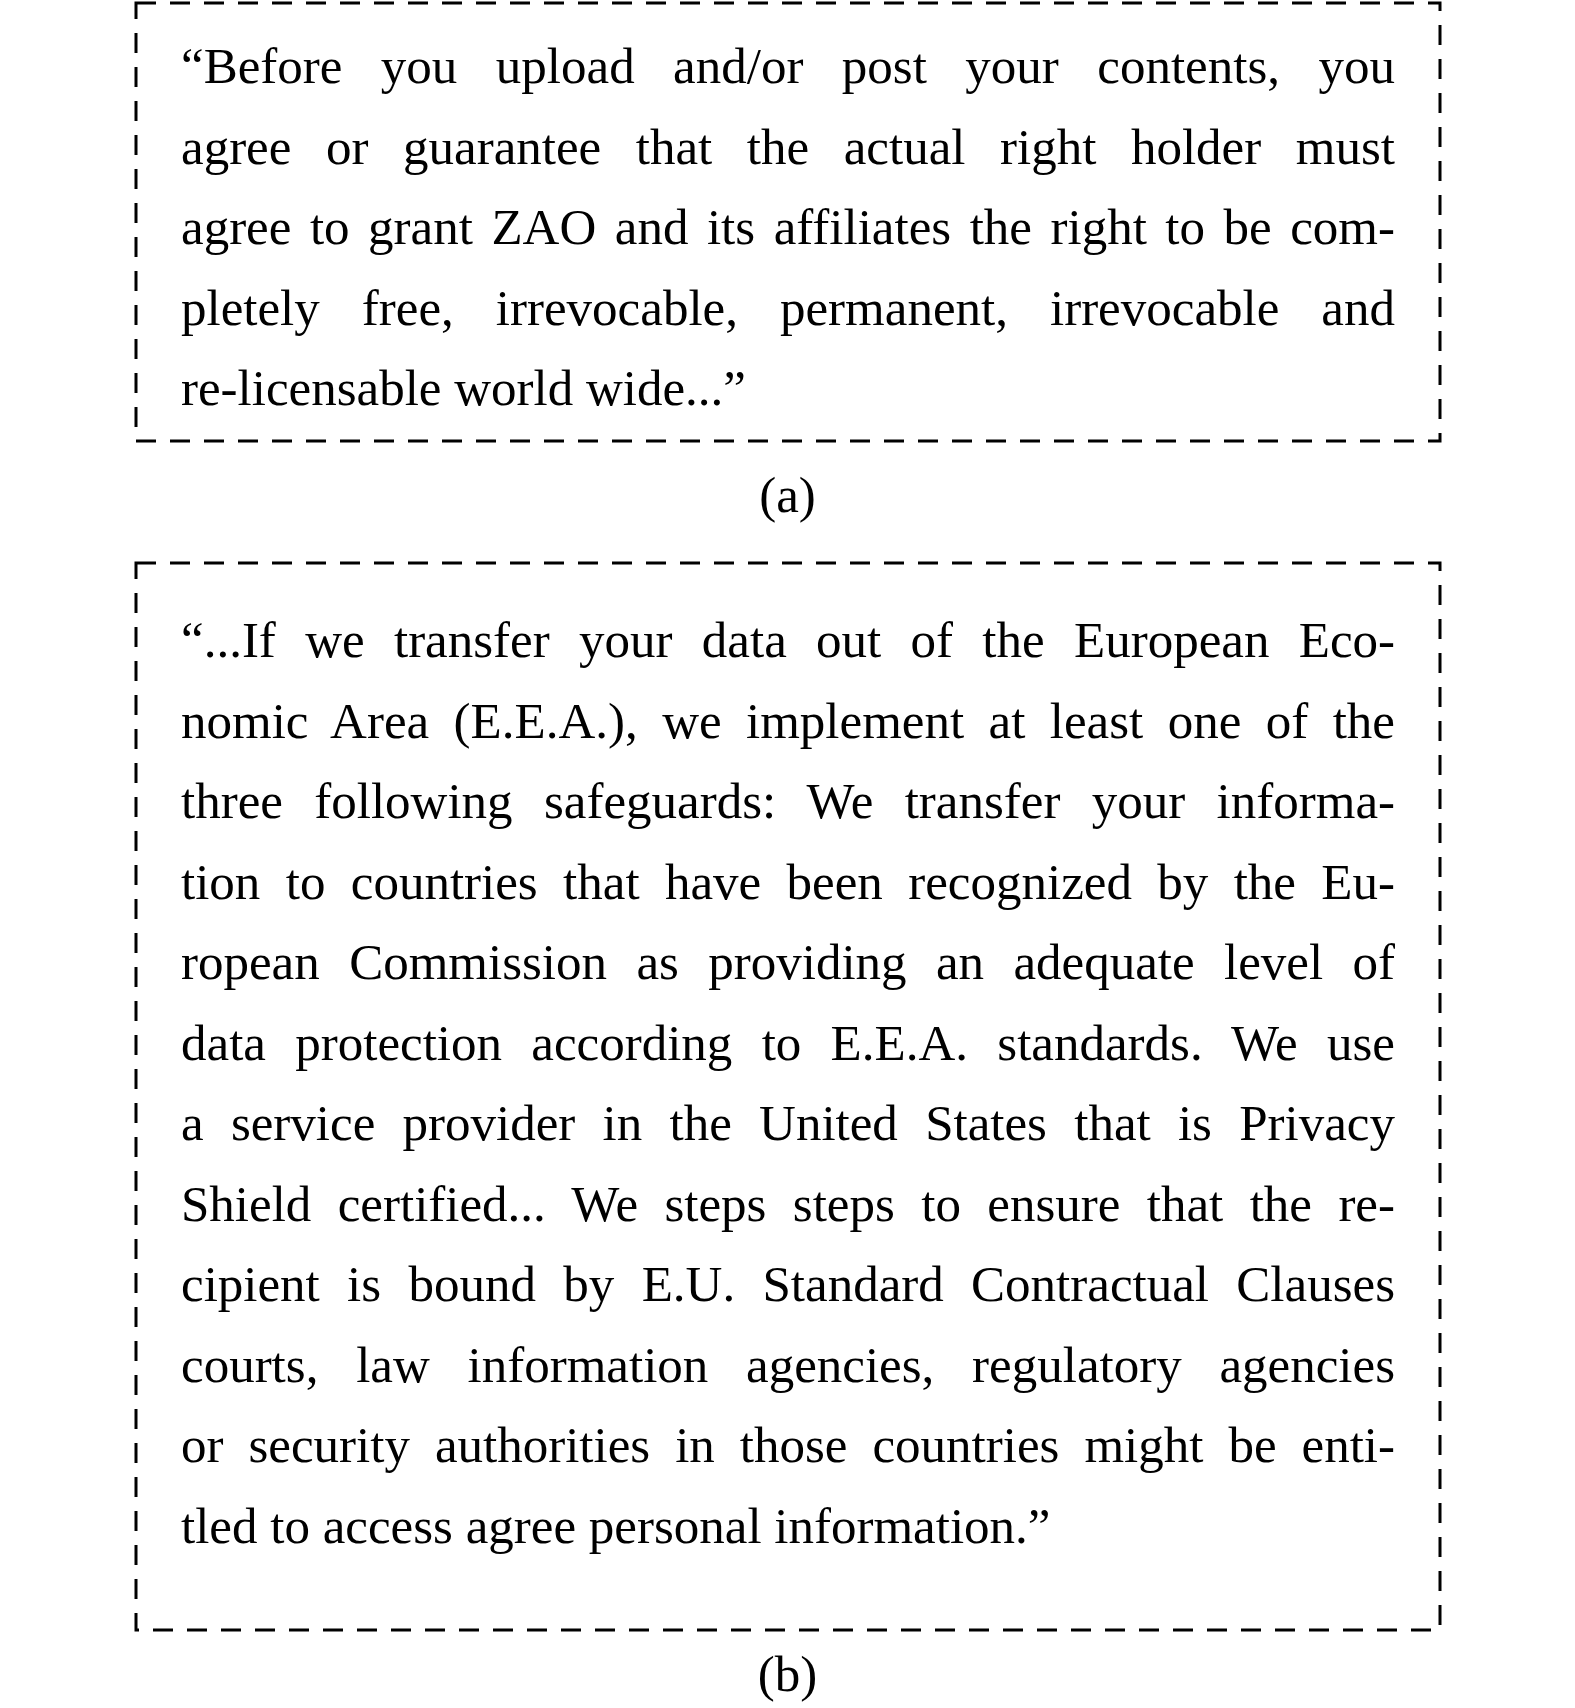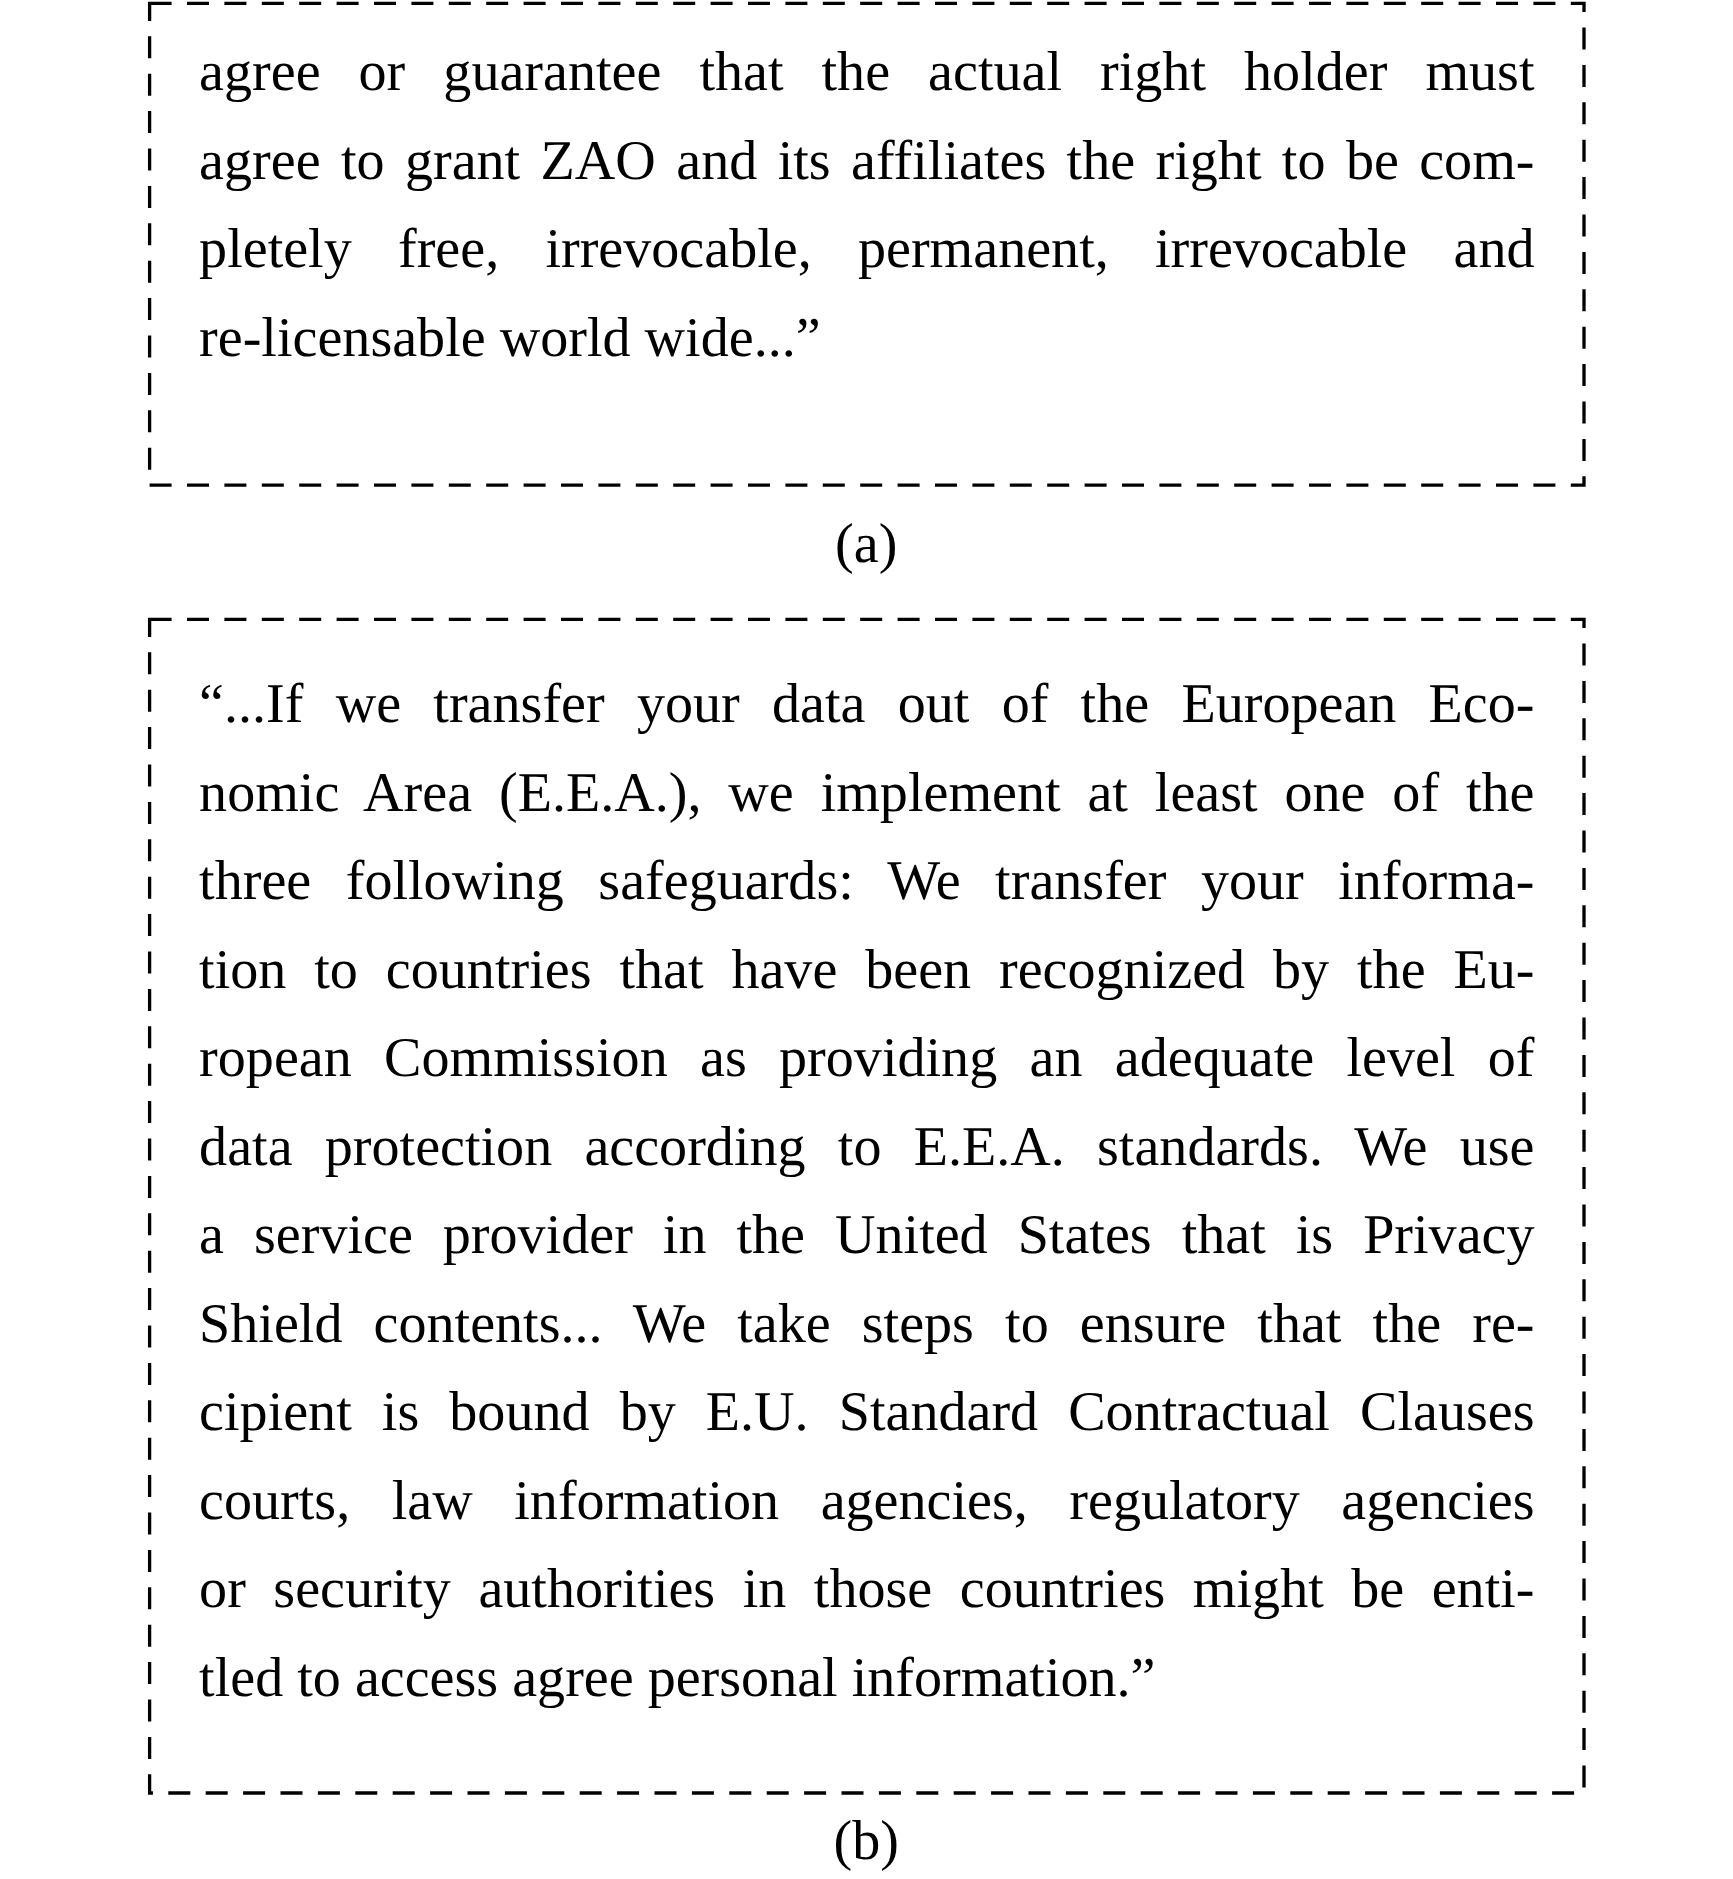--- a/index.html
+++ b/index.html
@@ -20,40 +20,41 @@
   #caption-b { top: 1645px; }
 </style>
 </head>
 <body>
 
 <div class="box" id="box-a">
   <svg class="border">
     <rect x="1" y="1" width="1304" height="438" fill="none" stroke="#000" stroke-width="3" stroke-dasharray="20,14"></rect>
   </svg>
   <div class="text">
+    <span class="line">“Before you upload and/or post your contents, you</span>
     <span class="line">agree or guarantee that the actual right holder must</span>
     <span class="line">agree to grant ZAO and its affiliates the right to be com-</span>
     <span class="line">pletely free, irrevocable, permanent, irrevocable and</span>
     <span class="line last">re-licensable world wide...”</span>
   </div>
 </div>
 <div class="caption" id="caption-a">(a)</div>
 
 <div class="box" id="box-b">
   <svg class="border">
     <rect x="1" y="1" width="1304" height="1067" fill="none" stroke="#000" stroke-width="3" stroke-dasharray="20,14"></rect>
   </svg>
   <div class="text">
     <span class="line">“...If we transfer your data out of the European Eco-</span>
     <span class="line">nomic Area (E.E.A.), we implement at least one of the</span>
     <span class="line">three following safeguards:  We transfer your informa-</span>
     <span class="line">tion to countries that have been recognized by the Eu-</span>
     <span class="line">ropean Commission as providing an adequate level of</span>
     <span class="line">data protection according to E.E.A. standards.  We use</span>
     <span class="line">a service provider in the United States that is Privacy</span>
-    <span class="line">Shield contents...  We take steps to ensure that the re-</span>
+    <span class="line">Shield certified...  We steps steps to ensure that the re-</span>
     <span class="line">cipient is bound by E.U. Standard Contractual Clauses</span>
     <span class="line">courts, law information agencies, regulatory agencies</span>
     <span class="line">or security authorities in those countries might be enti-</span>
     <span class="line last">tled to access agree personal information.”</span>
   </div>
 </div>
 <div class="caption" id="caption-b">(b)</div>
 
 </body></html>

